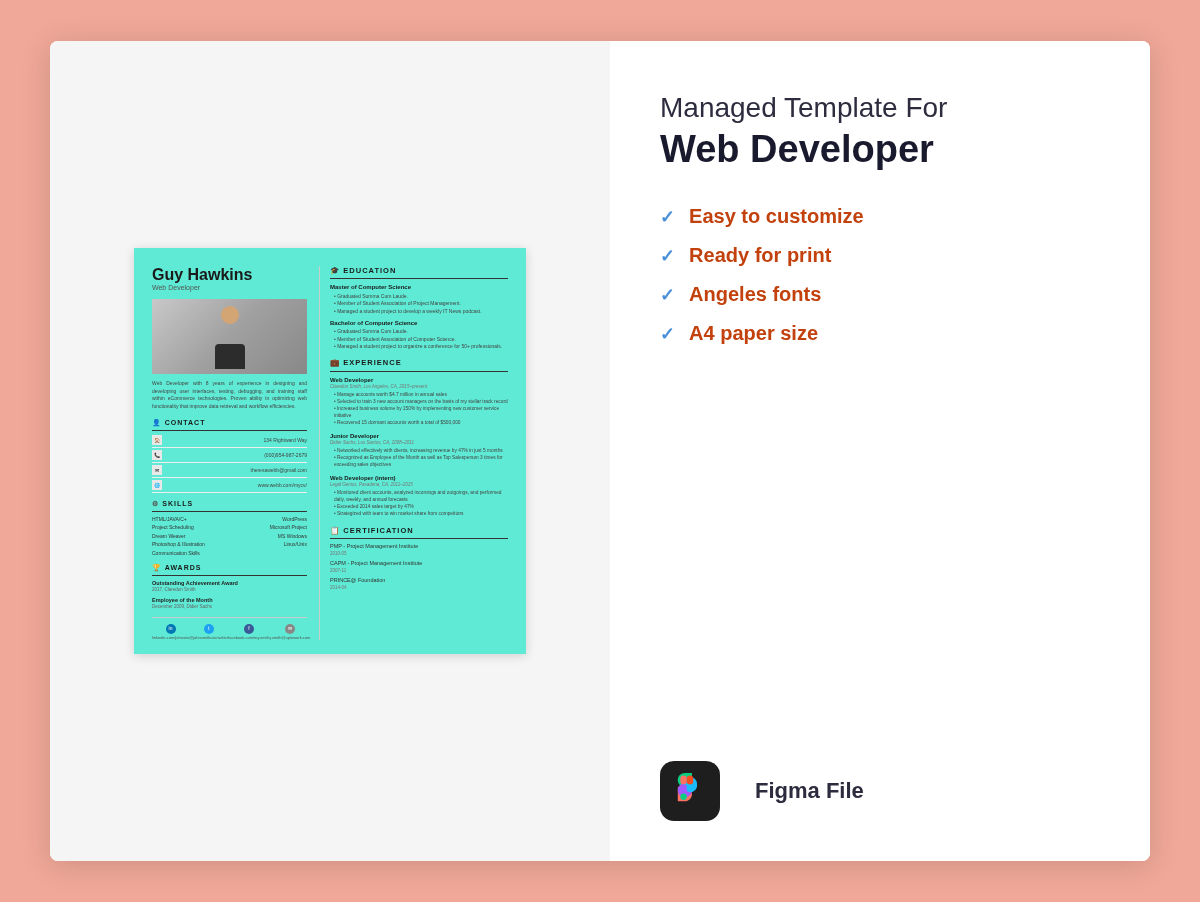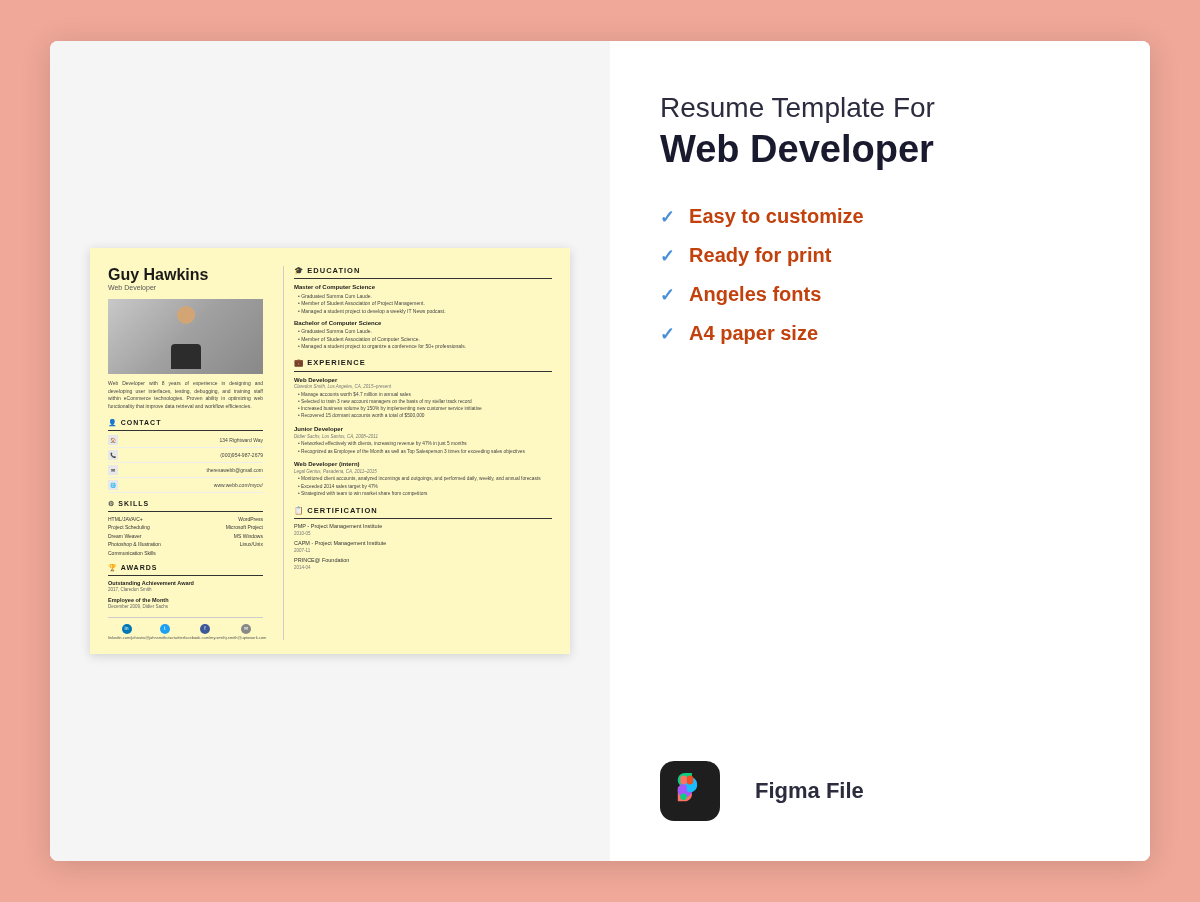--- a/index.html
+++ b/index.html
@@ -26,28 +26,28 @@
     .resume-preview {
       width: 560px;
       min-width: 560px;
       background: #f5f5f5;
       display: flex;
       align-items: center;
       justify-content: center;
       padding: 20px;
     }
     .resume-paper {
-      width: 480px;
-      background: #fef9c3;
+      width: 392px;
+      background: #5eead4;
       box-shadow: 0 2px 10px rgba(0,0,0,0.15);
       font-size: 6.5px;
       line-height: 1.4;
       padding: 18px 18px 14px 18px;
       display: flex;
-      gap: 20px;
+      gap: 12px;
     }
     .resume-left-col {
       width: 155px;
       min-width: 155px;
     }
     .resume-right-col {
       flex: 1;
       border-left: 1px solid #ccc;
       padding-left: 10px;
     }
@@ -448,21 +448,21 @@
             <div class="cert-name">PRINCE@ Foundation</div>
             <div class="cert-date">2014-04</div>
           </div>
         </div>
       </div>
     </div>
   </div>
 
   <div class="info-panel">
     <div class="info-top">
-      <div class="info-subtitle">Resume Template For</div>
+      <div class="info-subtitle">Managed Template For</div>
       <div class="info-main-title">Web Developer</div>
 
       <ul class="features-list">
         <li class="feature-item">
           <span class="check-icon">✓</span>
           <span class="feature-label">Easy to customize</span>
         </li>
         <li class="feature-item">
           <span class="check-icon">✓</span>
           <span class="feature-label">Ready for print</span>

